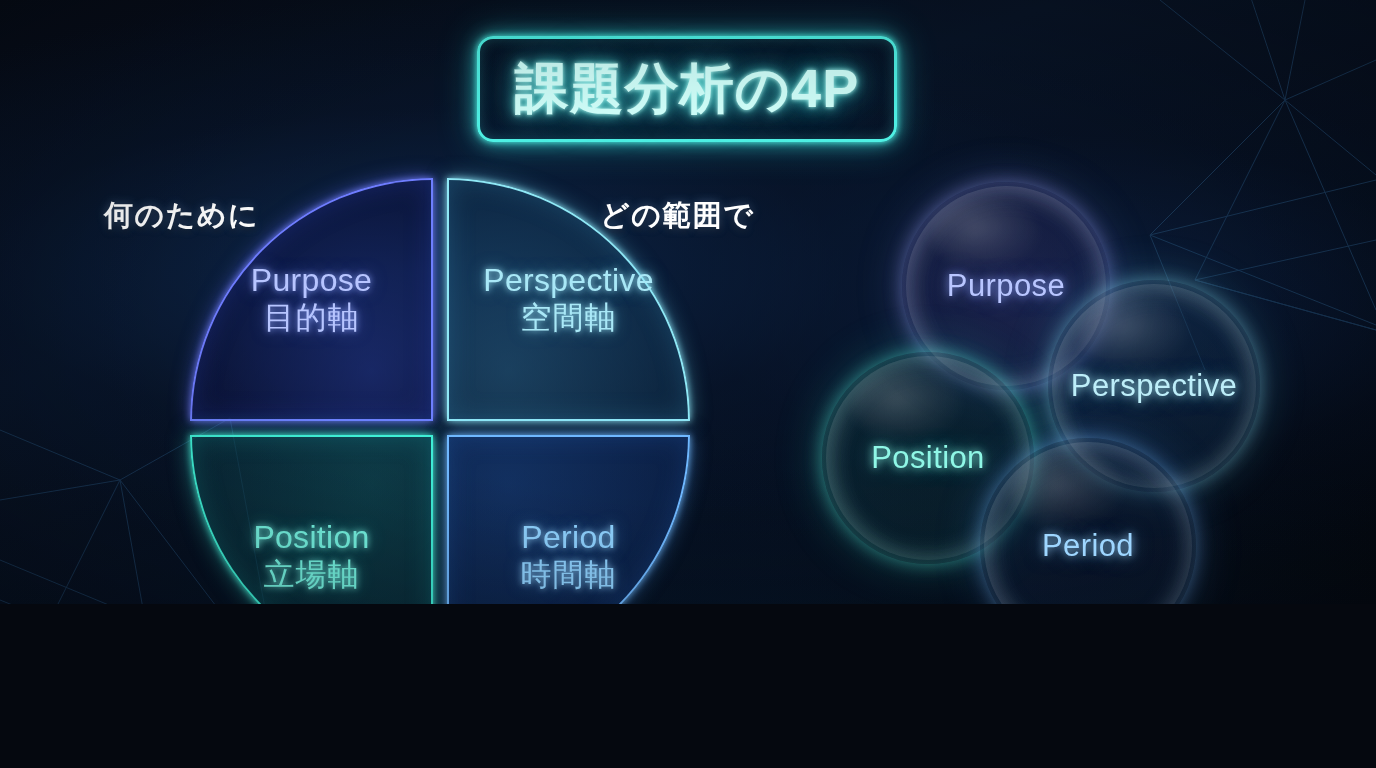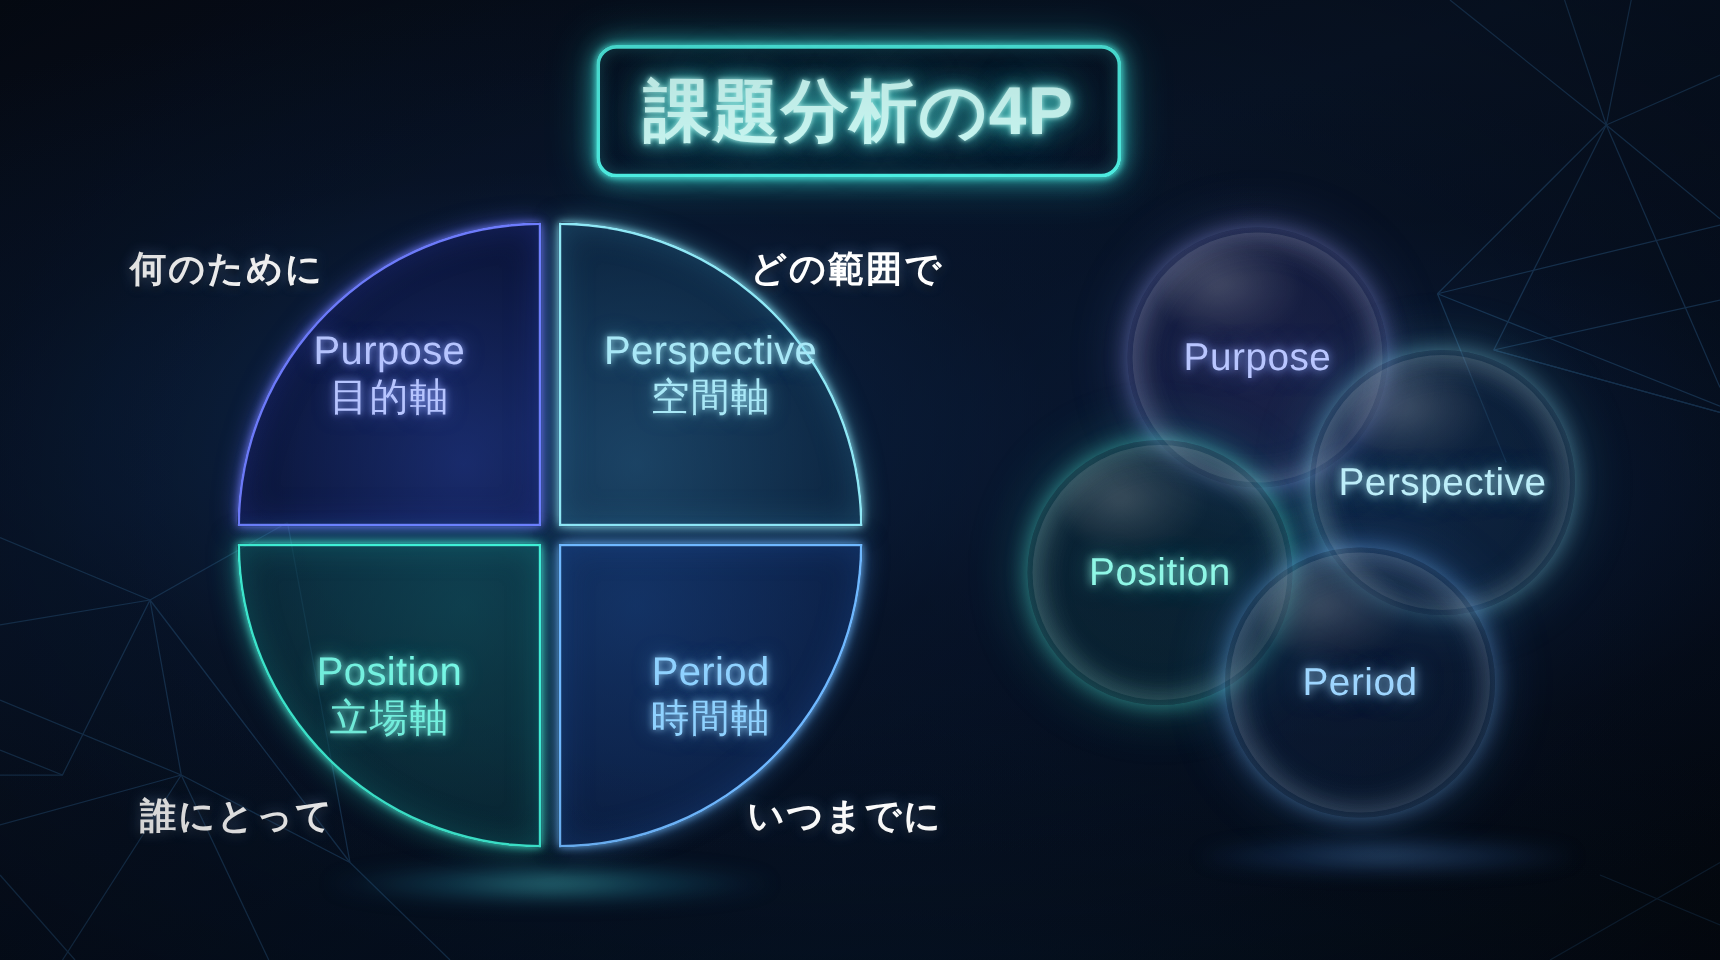--- a/index.html
+++ b/index.html
@@ -3,21 +3,21 @@
 <meta charset="utf-8">
 <style>
   html, body {
     margin: 0;
     padding: 0;
     background: #05080f;
   }
   #stage {
     position: relative;
     width: 1376px;
-    height: 768px;
+    height: 604px;
     overflow: hidden;
     font-family: "Liberation Sans", "DejaVu Sans", sans-serif;
     background:
       radial-gradient(ellipse 70% 60% at 30% 45%, rgba(13,40,78,0.85) 0%, rgba(8,22,46,0.5) 45%, rgba(4,10,22,0) 75%),
       radial-gradient(ellipse 55% 55% at 78% 50%, rgba(12,34,70,0.75) 0%, rgba(6,18,38,0.4) 50%, rgba(4,10,22,0) 80%),
       radial-gradient(ellipse 90% 70% at 50% 110%, rgba(6,26,50,0.6) 0%, rgba(3,8,18,0) 70%),
       linear-gradient(160deg, #060c18 0%, #081427 35%, #050c1a 70%, #04080f 100%);
   }
 
   

